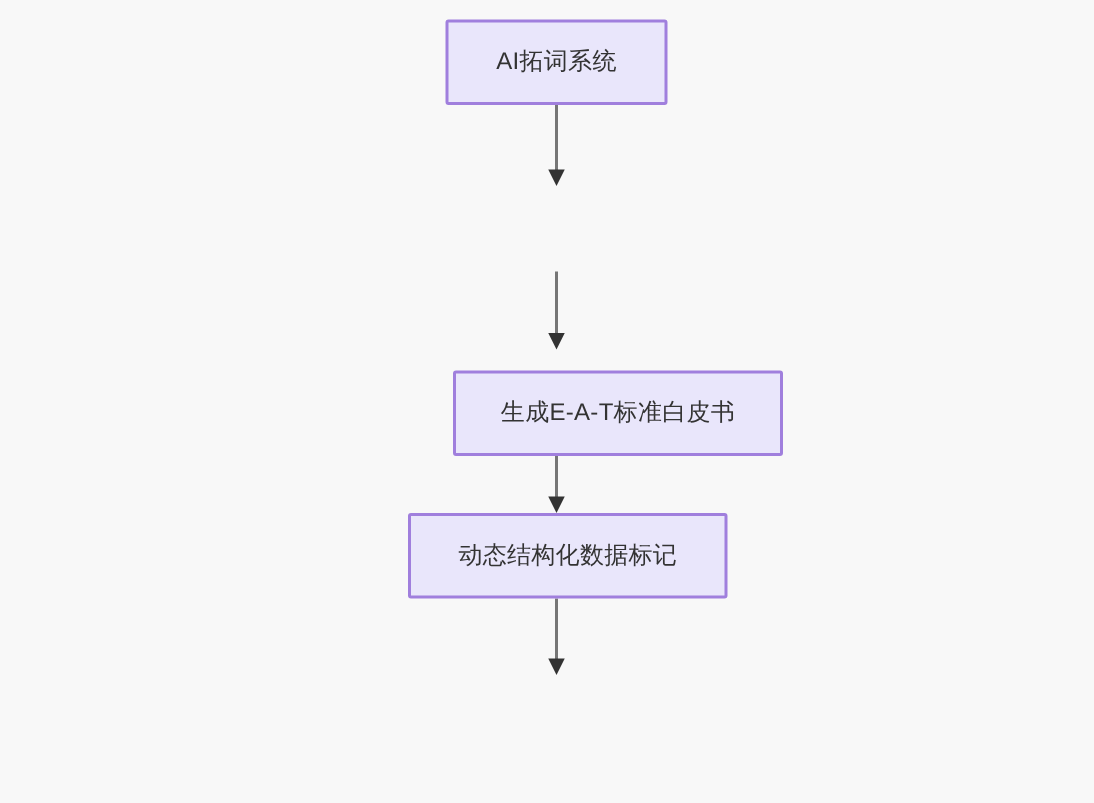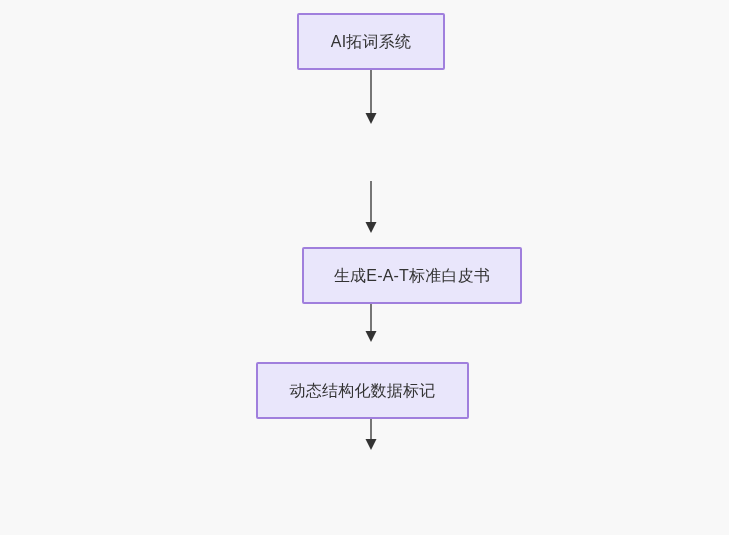--- a/index.html
+++ b/index.html
@@ -38,21 +38,21 @@
   }
   .node .node-label {
     display: block;
     pointer-events: none;
   }
 
   
   .node-n1 { left: 297px; top: 13px;  width: 148px; height: 57px; }
   .node-n2 { left: 275px; top: 124px; width: 192px; height: 57px; }
   .node-n3 { left: 261px; top: 247px; width: 220px; height: 57px; margin-left: 41px; }
-  .node-n4 { left: 256px; top: 342px; width: 213px; height: 57px; margin-top: 20px; }
+  .node-n4 { left: 272px; top: 342px; width: 213px; height: 57px; }
   .node-n5 { left: 253px; top: 450px; width: 237px; height: 57px; }
 
   
   .edge {
     position: absolute;
     left: 0;
     top: 0;
     width: 729px;
     height: 535px;
     pointer-events: none;

